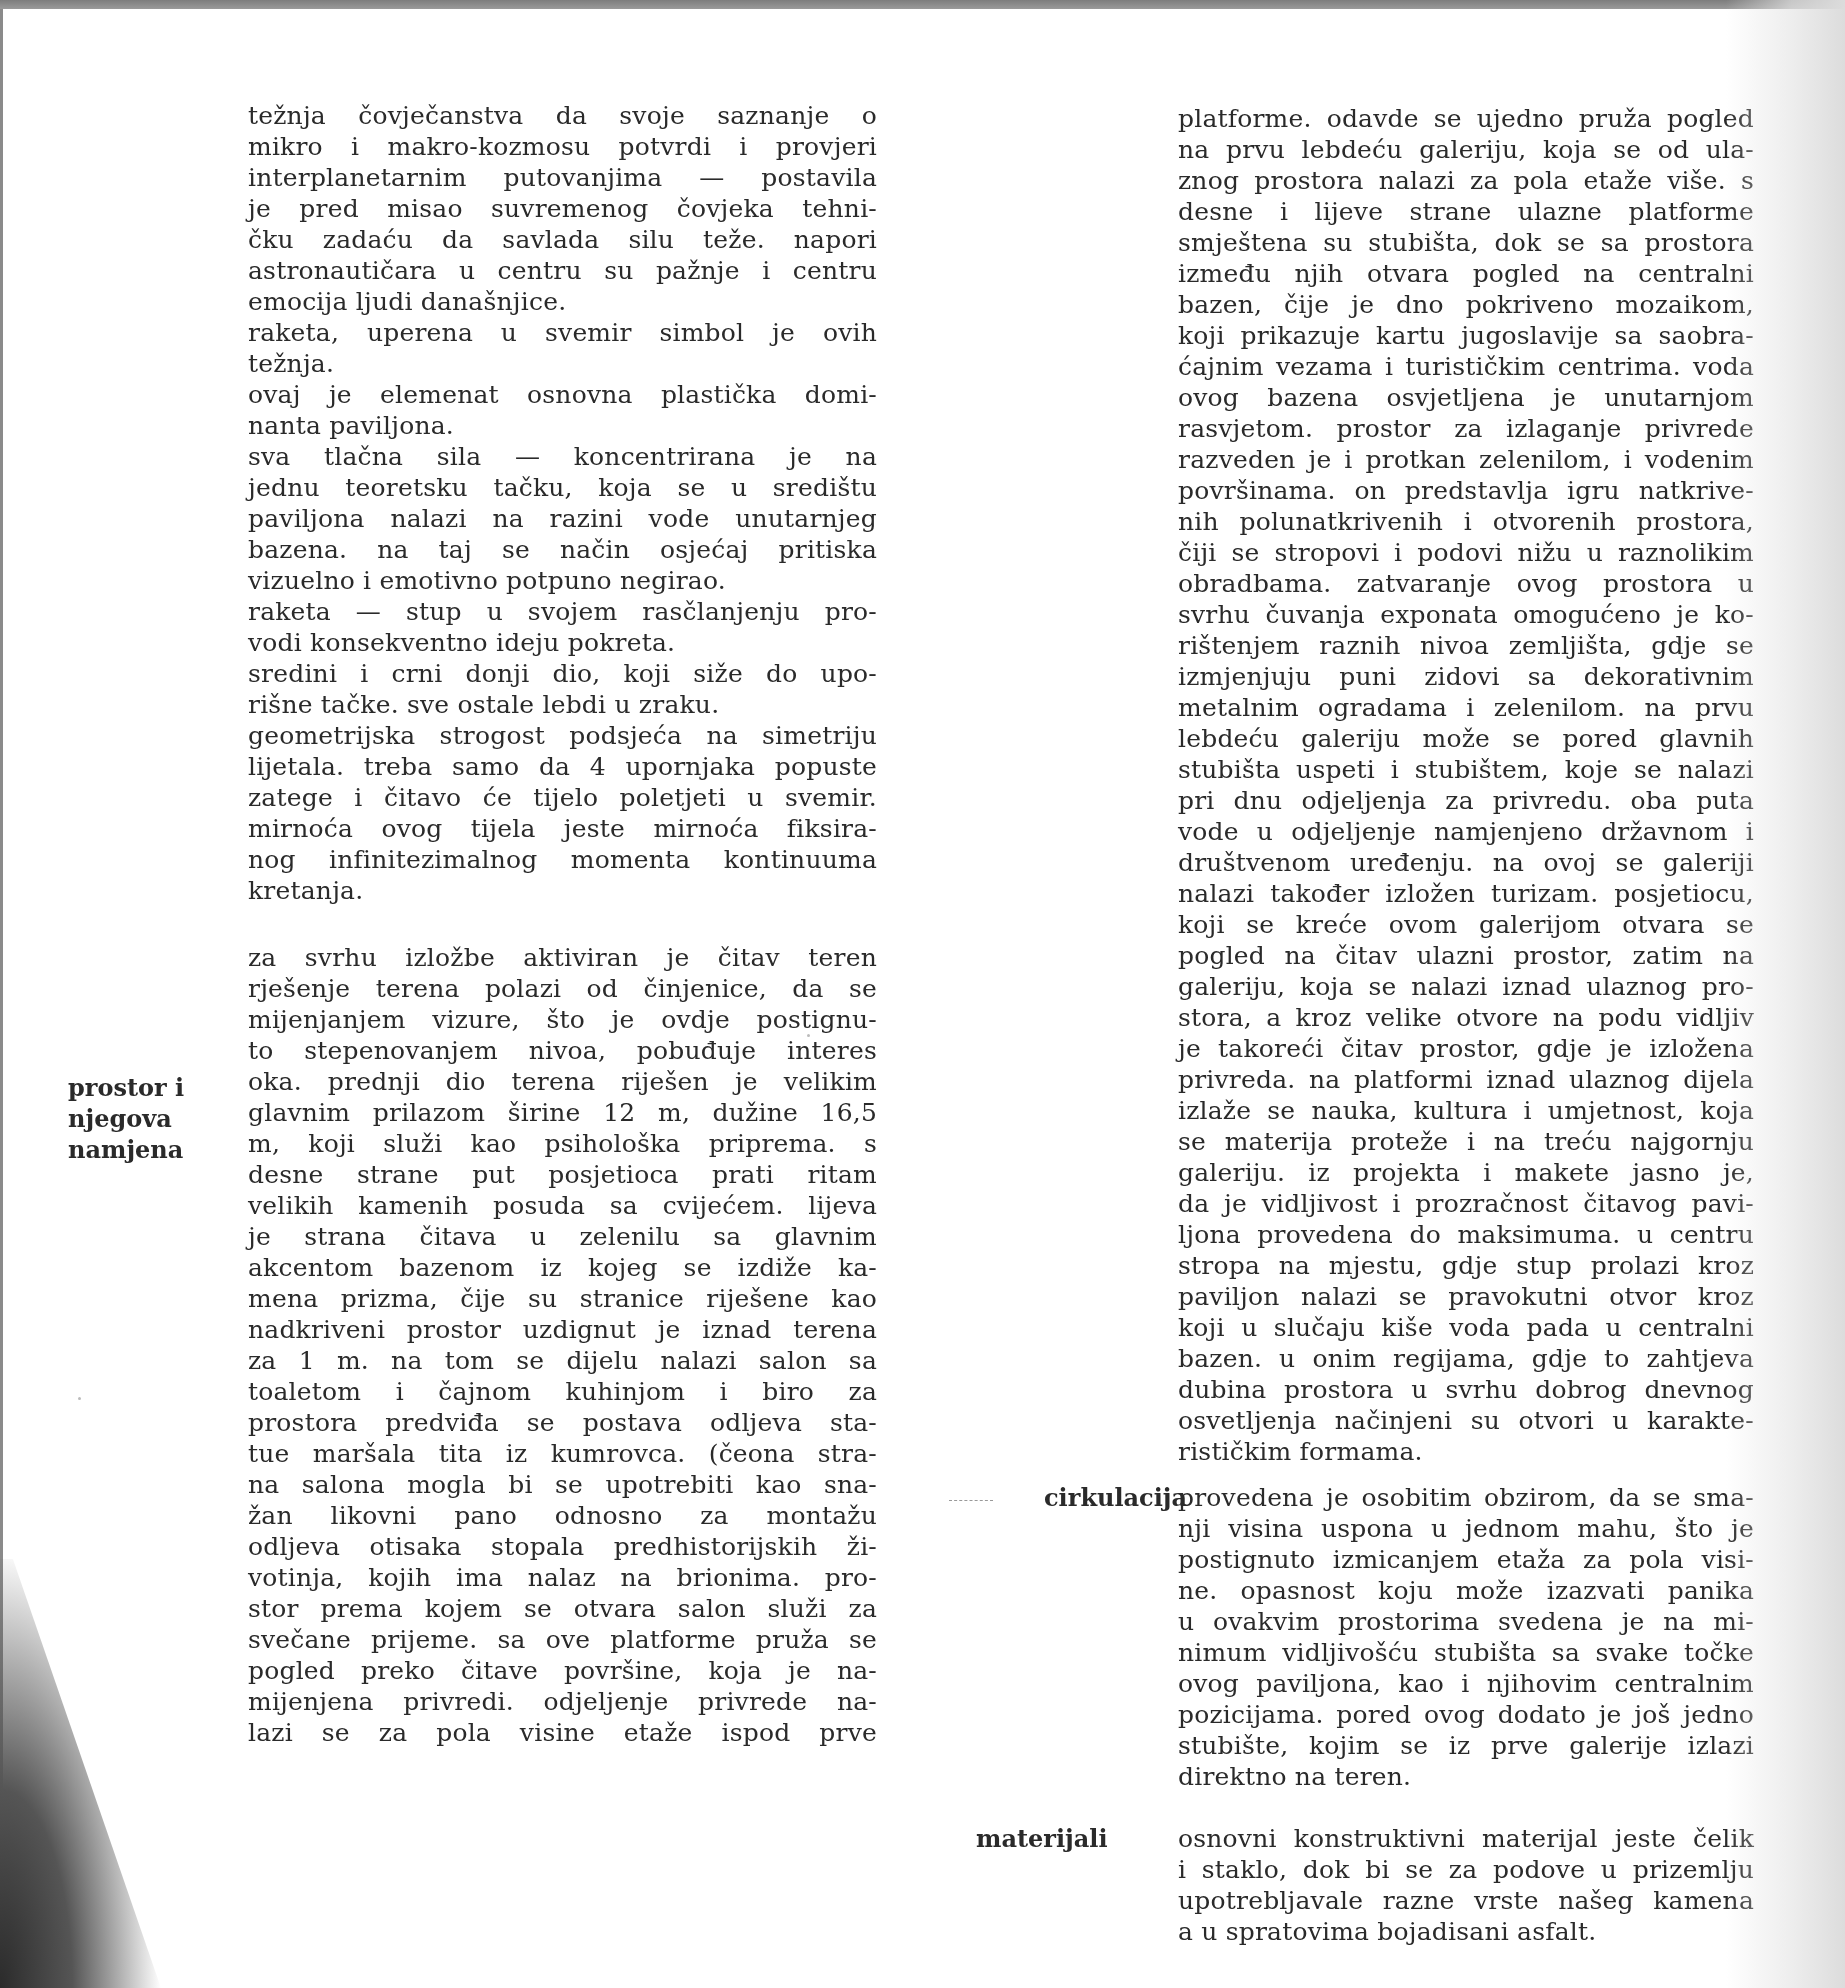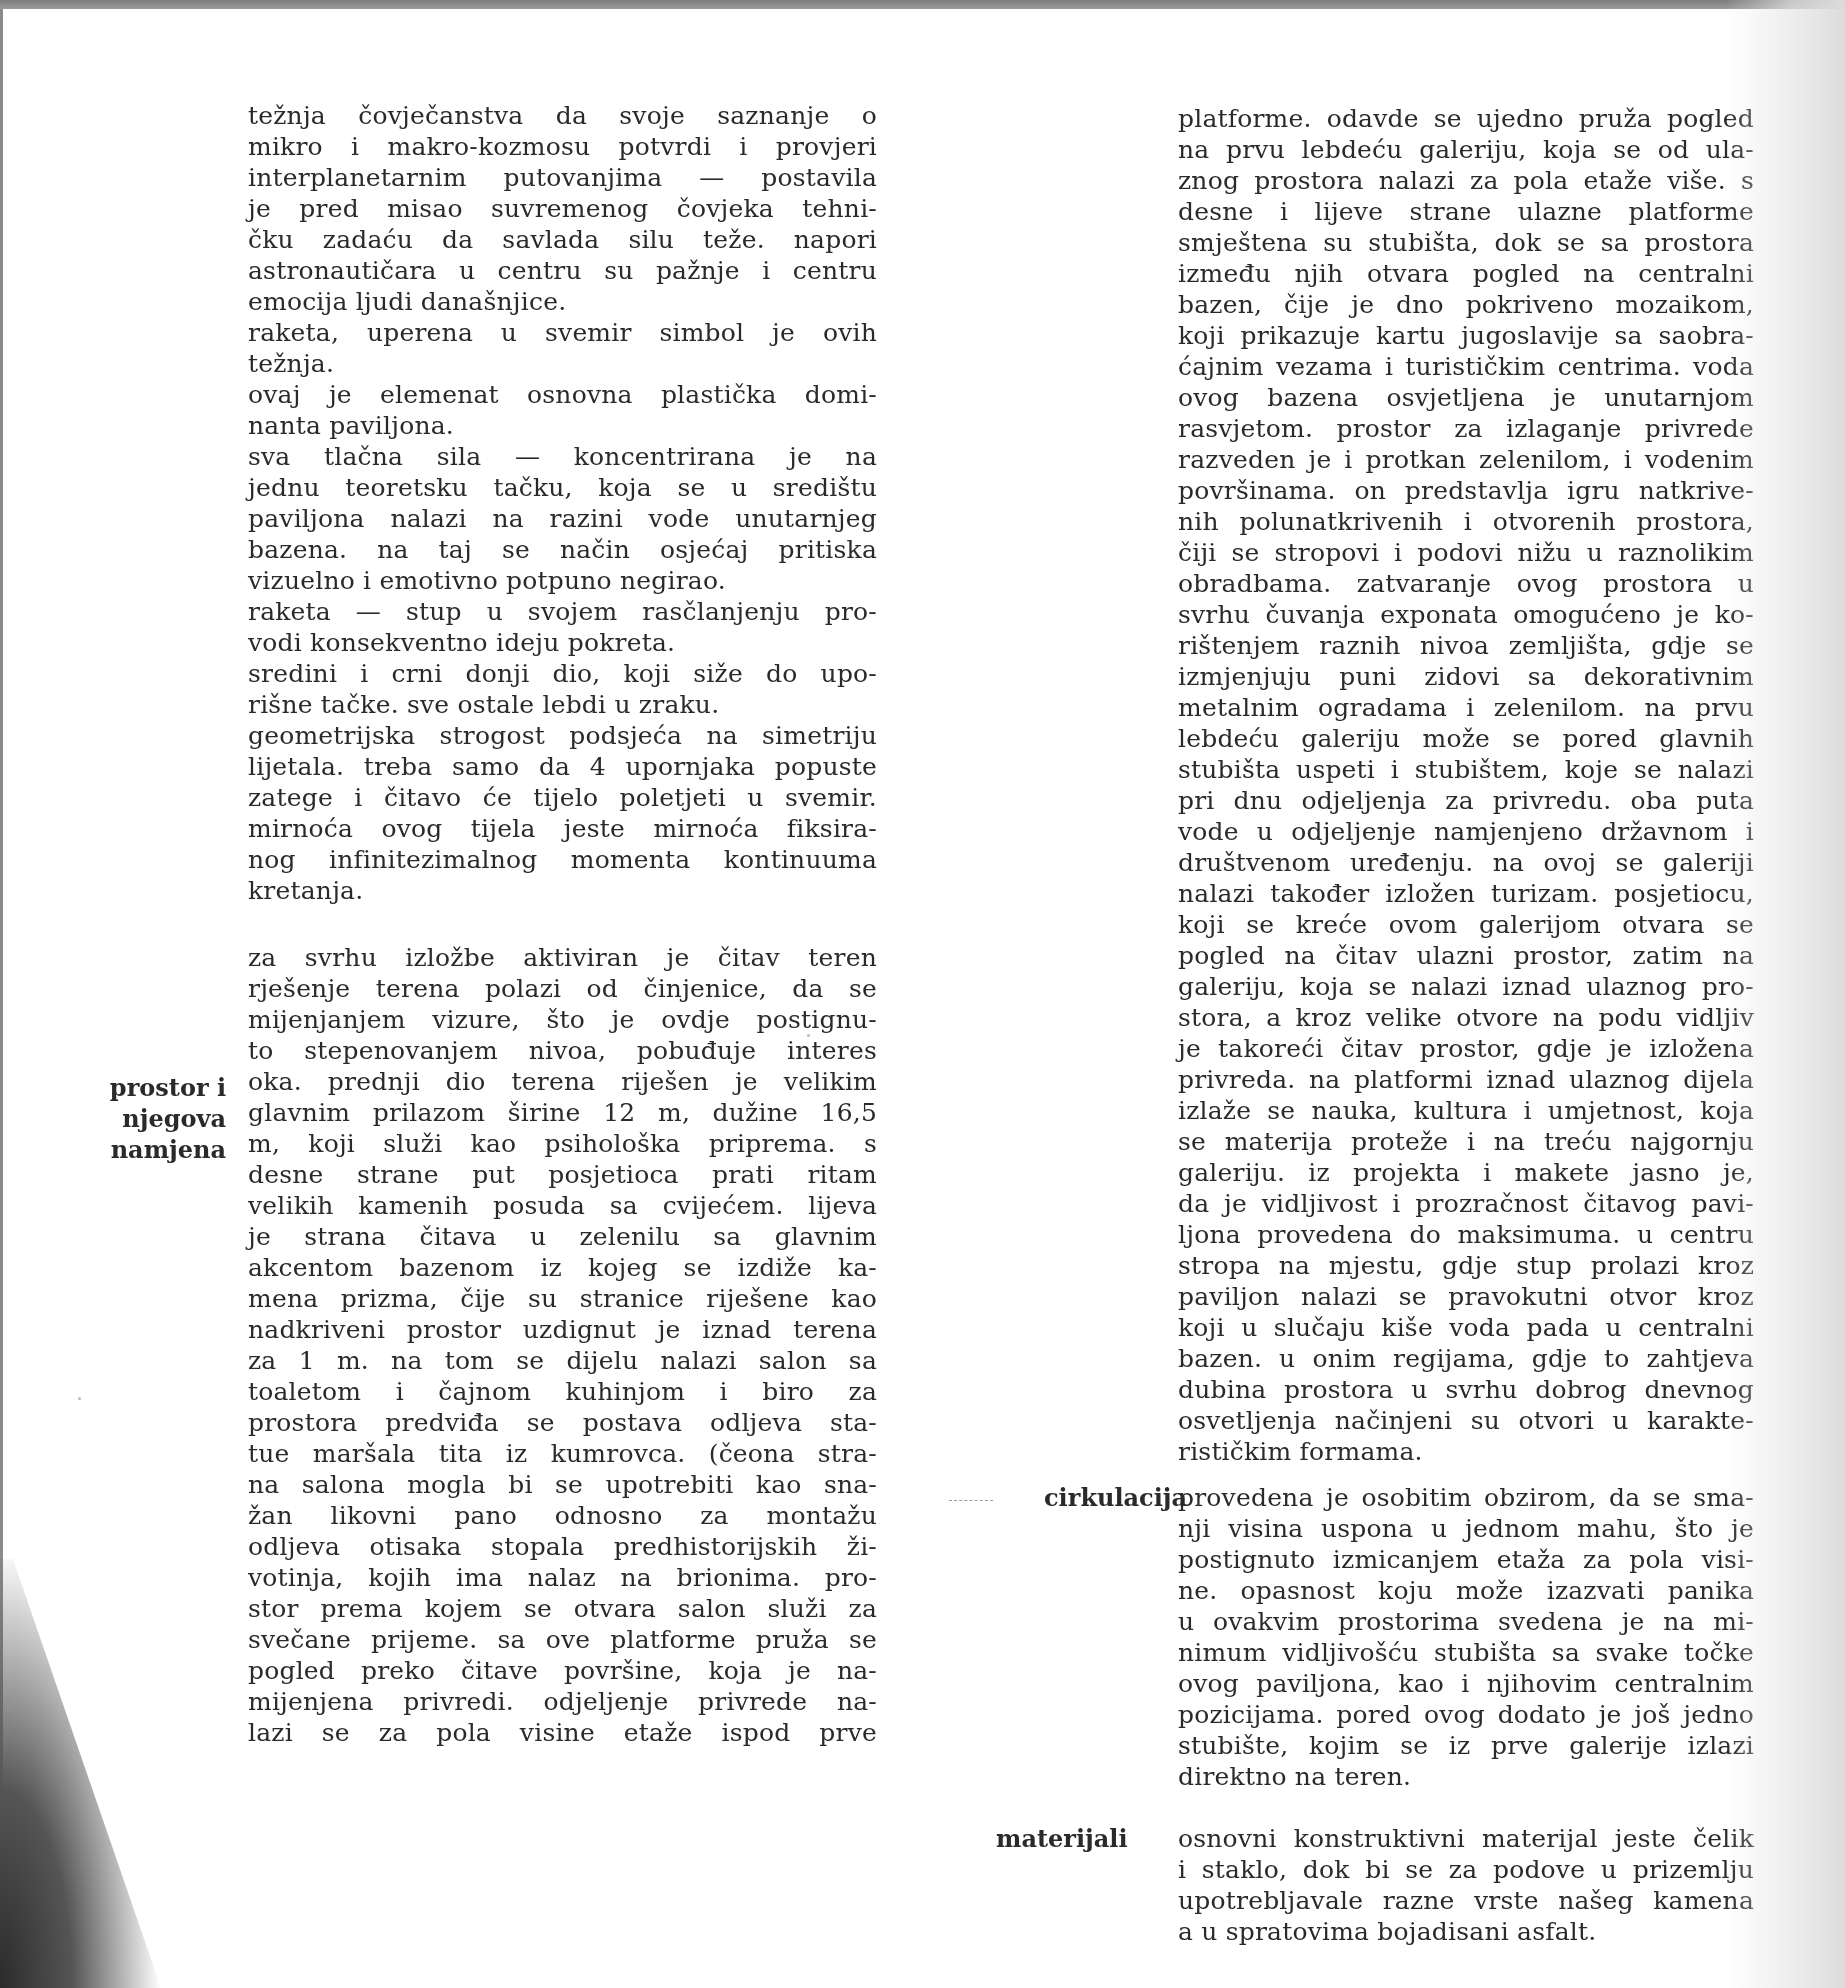--- a/index.html
+++ b/index.html
@@ -42,23 +42,23 @@
     .para .line.last { text-align-last: left; }
     .section-gap { height: 36px; }
     .side-heading {
       position: absolute;
       font-family: "DejaVu Serif", "Liberation Serif", serif;
       font-weight: bold;
       font-size: 24px;
       line-height: 31px;
       color: #2a2a2a;
     }
-    .h-prostor { left: 56px; top: 1072px; width: 170px; text-align: right; }
+    .h-prostor { left: 68px; top: 1072px; width: 170px; }
     .h-cirkulacija { left: 1044px; top: 1482px; text-align: center; }
-    .h-materijali { left: 996px; top: 1823px; }
+    .h-materijali { left: 976px; top: 1823px; }
     .dash-mark {
       position: absolute; left: 949px; top: 1500px; width: 44px; height: 0.8px;
       border-top: 0.8px dashed #999;
     }
     .speck { position: absolute; width: 3.4px; height: 3.4px; border-radius: 50%; background: #bbb; }
   </style>
 </head>
 <body>
 
 <div class="top-edge"></div>

